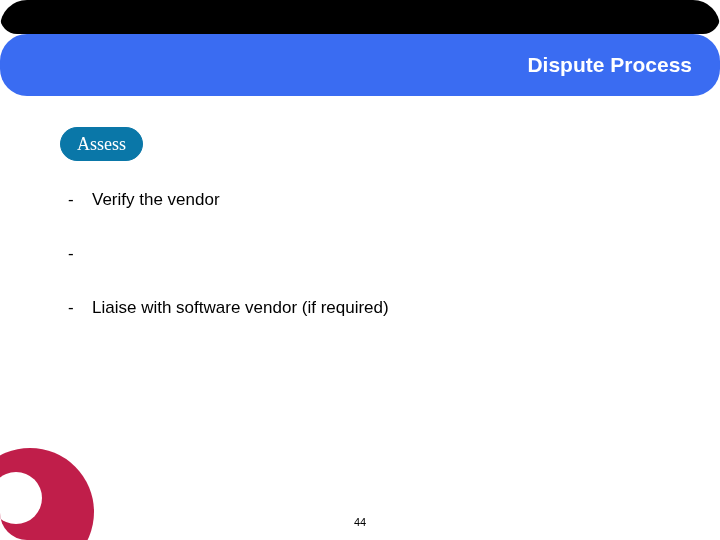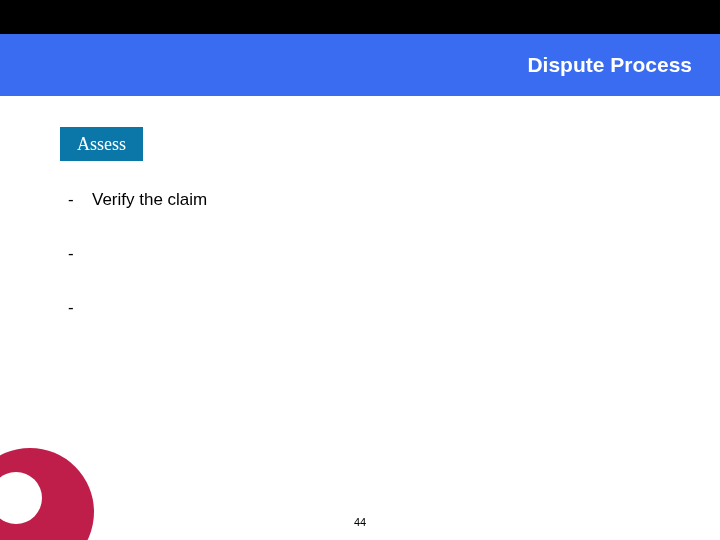--- a/index.html
+++ b/index.html
@@ -1,15 +1,15 @@
 <!DOCTYPE html>
 <html><head>
 <meta charset="utf-8">
 <style>
-  * { margin: 0; padding: 0; box-sizing: border-box; }
+  * { margin: 0; padding: 0; box-sizing: border-box; border-radius: 27px; }
   html, body { width: 720px; height: 540px; font-family: Arial, Helvetica, sans-serif; background: #fff; overflow: hidden; }
   .slide { position: relative; width: 720px; height: 540px; background: #fff; }
   .topbar { position: absolute; top: 0; left: 0; width: 720px; height: 34px; background: #000; }
   .titlebar { position: absolute; top: 34px; left: 0; width: 720px; height: 62px; background: #3a6cf2; display: flex; align-items: center; justify-content: flex-end; padding-right: 28px; }
   .titlebar span { color: #fff; font-size: 21px; font-weight: bold; }
   .section-tab { position: absolute; top: 127px; left: 60px; height: 34px; background: #0a77a8; border: 1px solid #0a77a8; display: flex; align-items: center; padding: 0 16px; }
   .section-tab span { color: #fff; font-size: 18px; font-family: "Times New Roman", Times, serif; }
   .bullets { position: absolute; top: 190px; left: 68px; width: 580px; }
   .bullets li { list-style: none; font-size: 17px; color: #000; margin-bottom: 34px; display: flex; }
   .bullets li .dash { width: 24px; flex-shrink: 0; }
@@ -25,27 +25,28 @@
   <div class="topbar"></div>
   <div class="titlebar">
     <span>Dispute Process</span>
   </div>
   <div class="section-tab">
     <span>Assess</span>
   </div>
   <ul class="bullets">
     <li>
         <span class="dash">-</span>
-        <span>Verify the claim</span>
+        <span>Verify the vendor</span>
       </li>
     <li>
         <span class="dash">-</span>
       </li>
     <li>
         <span class="dash">-</span>
+        <span>Liaise with software vendor (if required)</span>
       </li>
   </ul>
   <div class="logo">
     <div class="ring-outer">
       <div class="ring-inner"></div>
     </div>
   </div>
   <div class="pagenum">44</div>
 </div>
 

